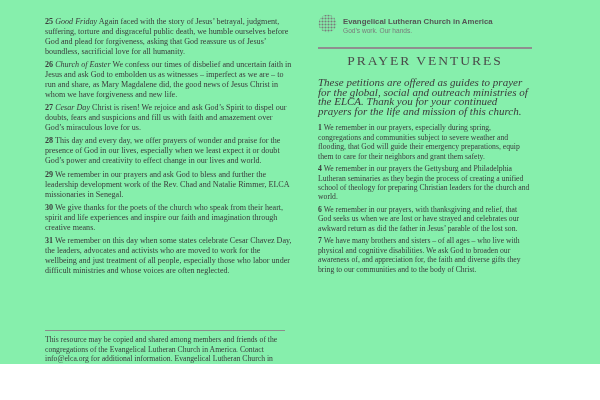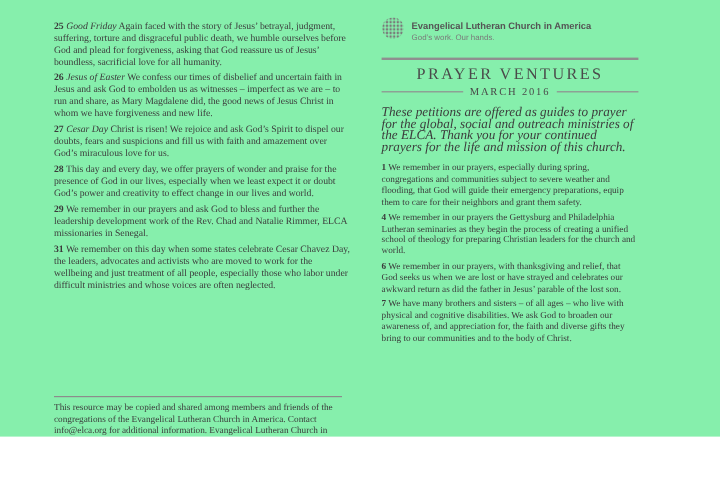--- a/index.html
+++ b/index.html
@@ -31,24 +31,25 @@
   .footer-text{font-size:7.7px;line-height:9.6px;color:#3b3b3b;}
 </style>
 </head>
 <body>
 
 <div class="page">
 
   <div class="col-left">
     <div>
         <p class="para"><b>25</b> <i>Good Friday</i> <span>Again faced with the story of Jesus’ betrayal, judgment, suffering, torture and disgraceful public death, we humble ourselves before God and plead for forgiveness, asking that God reassure us of Jesus’ boundless, sacrificial love for all humanity.</span></p>
-        <p class="para"><b>26</b> <i>Jesus of Easter</i> <span>We confess our times of disbelief and uncertain faith in Jesus and ask God to embolden us as witnesses – imperfect as we are – to run and share, as Mary Magdalene did, the good news of Jesus Christ in whom we have forgiveness and new life.</span></p>
+        <p class="para"><b>26</b> <i>Church of Easter</i> <span>We confess our times of disbelief and uncertain faith in Jesus and ask God to embolden us as witnesses – imperfect as we are – to run and share, as Mary Magdalene did, the good news of Jesus Christ in whom we have forgiveness and new life.</span></p>
         <p class="para"><b>27</b> <i>Cesar Day</i> <span>Christ is risen! We rejoice and ask God’s Spirit to dispel our doubts, fears and suspicions and fill us with faith and amazement over God’s miraculous love for us.</span></p>
         <p class="para"><b>28</b> <span>This day and every day, we offer prayers of wonder and praise for the presence of God in our lives, especially when we least expect it or doubt God’s power and creativity to effect change in our lives and world.</span></p>
         <p class="para"><b>29</b> <span>We remember in our prayers and ask God to bless and further the leadership development work of the Rev. Chad and Natalie Rimmer, ELCA missionaries in Senegal.</span></p>
+        <p class="para"><b>30</b> <span>We give thanks for the poets of the church who speak from their heart, spirit and life experiences and inspire our faith and imagination through creative means.</span></p>
         <p class="para"><b>31</b> <span>We remember on this day when some states celebrate Cesar Chavez Day, the leaders, advocates and activists who are moved to work for the wellbeing and just treatment of all people, especially those who labor under difficult ministries and whose voices are often neglected.</span></p>
       </div>
   </div>
 
   <div class="footer">
     <hr class="footer-rule">
     <div class="footer-text">This resource may be copied and shared among members and friends of the congregations of the Evangelical Lutheran Church in America. Contact info@elca.org for additional information. Evangelical Lutheran Church in America, 8765 W. Higgins Road, Chicago, IL 60631. Telephone: 800-638-3522, ext. 2458.</div>
   </div>
 
   <div class="col-right">
@@ -67,25 +68,20 @@
       <span class="logo-text">
         <span class="org">Evangelical Lutheran Church in America</span>
         <span class="tagline">God’s work. Our hands.</span>
       </span>
     </div>
 
     <hr class="header-rule">
 
     <h1 class="title">PRAYER VENTURES</h1>
 
-    <div class="date-row">
-      <span class="date-line"></span>
-      <span class="date-text">MARCH 2016</span>
-      <span class="date-line"></span>
-    </div>
 
     <div class="intro">These petitions are offered as guides to prayer for the global, social and outreach ministries of the ELCA. Thank you for your continued prayers for the life and mission of this church.</div>
 
     <div>
         <p class="para"><b>1</b> <span>We remember in our prayers, especially during spring, congregations and communities subject to severe weather and flooding, that God will guide their emergency preparations, equip them to care for their neighbors and grant them safety.</span></p>
         <p class="para"><b>4</b> <span>We remember in our prayers the Gettysburg and Philadelphia Lutheran seminaries as they begin the process of creating a unified school of theology for preparing Christian leaders for the church and world.</span></p>
         <p class="para"><b>6</b> <span>We remember in our prayers, with thanksgiving and relief, that God seeks us when we are lost or have strayed and celebrates our awkward return as did the father in Jesus’ parable of the lost son.</span></p>
         <p class="para"><b>7</b> <span>We have many brothers and sisters – of all ages – who live with physical and cognitive disabilities. We ask God to broaden our awareness of, and appreciation for, the faith and diverse gifts they bring to our communities and to the body of Christ.</span></p>
       </div>
   </div>

